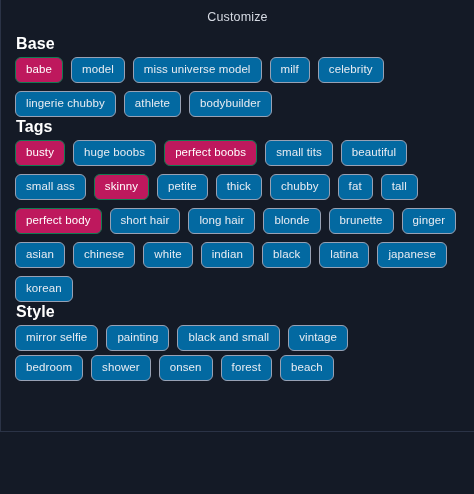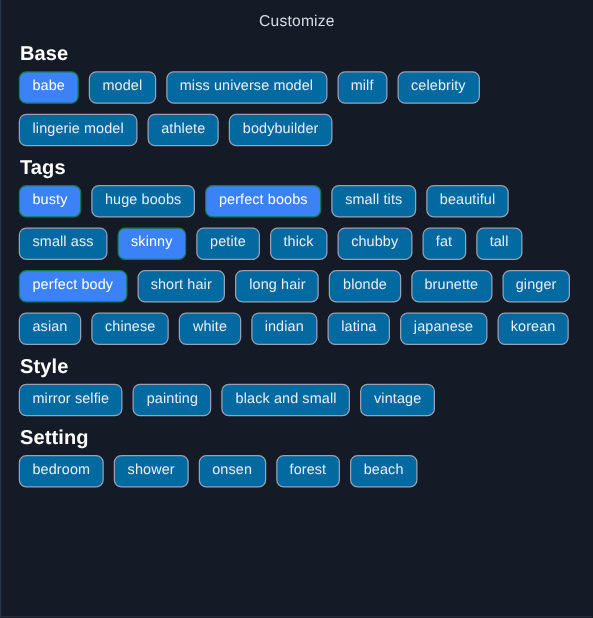--- a/index.html
+++ b/index.html
@@ -12,42 +12,42 @@
     height: 494px;
     background: #141a26;
     font-family: "Liberation Sans", sans-serif;
     color: #e8ebf0;
     overflow: hidden;
     -webkit-font-smoothing: antialiased;
   }
   #app {
     position: relative;
     width: 474px;
-    height: 494px;
+    height: 432px;
     box-sizing: border-box;
     border-left: 1px solid #2b3346;
     border-bottom: 1px solid #2b3346;
     background: #141a26;
     overflow: hidden;
   }
   .page-title {
     text-align: center;
     font-size: 12.5px;
     color: #d6dae3;
     letter-spacing: .15px;
     padding-top: 9px;
     padding-bottom: 0px;
     line-height: 16px;
     font-weight: 400;
   }
   .sections {
     padding: 0 14px 0 14px;
   }
   .section {
-    margin-top: 12px;
+    margin-top: 4px;
   }
   .section:first-child {
     margin-top: 13px;
   }
   .section-title {
     font-size: 16px;
     font-weight: bold;
     color: #ffffff;
     letter-spacing: .1px;
     margin: 0 0 7px 1px;
@@ -71,42 +71,42 @@
     line-height: 1;
     letter-spacing: .1px;
     white-space: nowrap;
     cursor: pointer;
     user-select: none;
     background: #0369a1;
     border: 1px solid #98a1b4;
     color: #e9ecf2;
   }
   .chip.selected {
-    background: #3b82f6;
+    background: #be185d;
     border: 1px solid #137a52;
     color: #ffffff;
   }
 </style>
 </head>
 <body>
 
 <div id="app">
 
   <div class="page-title">Customize</div>
 
   <div class="sections">
       <div class="section">
         <div class="section-title">Base</div>
         <div class="chips">
           <button class="chip selected">babe</button>
           <button class="chip">model</button>
           <button class="chip">miss universe model</button>
           <button class="chip">milf</button>
           <button class="chip">celebrity</button>
-          <button class="chip">lingerie model</button>
+          <button class="chip">lingerie chubby</button>
           <button class="chip">athlete</button>
           <button class="chip">bodybuilder</button>
         </div>
       </div>
       <div class="section">
         <div class="section-title">Tags</div>
         <div class="chips">
           <button class="chip selected">busty</button>
           <button class="chip">huge boobs</button>
           <button class="chip selected">perfect boobs</button>
@@ -122,36 +122,36 @@
           <button class="chip selected">perfect body</button>
           <button class="chip">short hair</button>
           <button class="chip">long hair</button>
           <button class="chip">blonde</button>
           <button class="chip">brunette</button>
           <button class="chip">ginger</button>
           <button class="chip">asian</button>
           <button class="chip">chinese</button>
           <button class="chip">white</button>
           <button class="chip">indian</button>
+          <button class="chip">black</button>
           <button class="chip">latina</button>
           <button class="chip">japanese</button>
           <button class="chip">korean</button>
         </div>
       </div>
       <div class="section">
         <div class="section-title">Style</div>
         <div class="chips">
           <button class="chip">mirror selfie</button>
           <button class="chip">painting</button>
           <button class="chip">black and small</button>
           <button class="chip">vintage</button>
         </div>
       </div>
       <div class="section">
-        <div class="section-title">Setting</div>
         <div class="chips">
           <button class="chip">bedroom</button>
           <button class="chip">shower</button>
           <button class="chip">onsen</button>
           <button class="chip">forest</button>
           <button class="chip">beach</button>
         </div>
       </div>
     </div>
 

